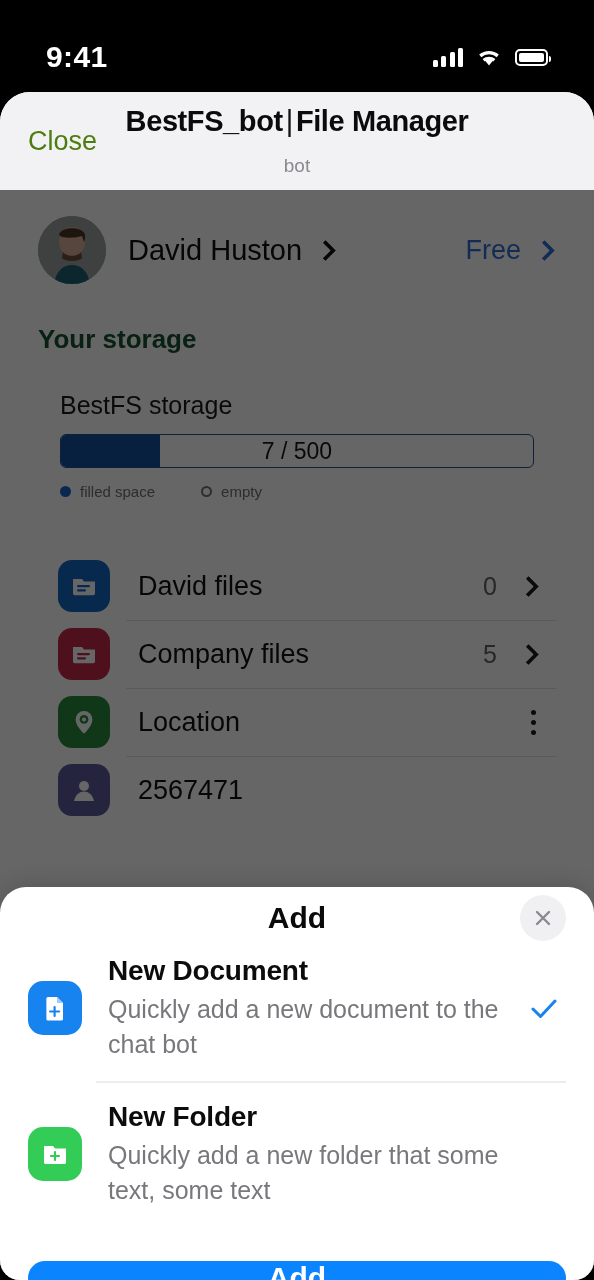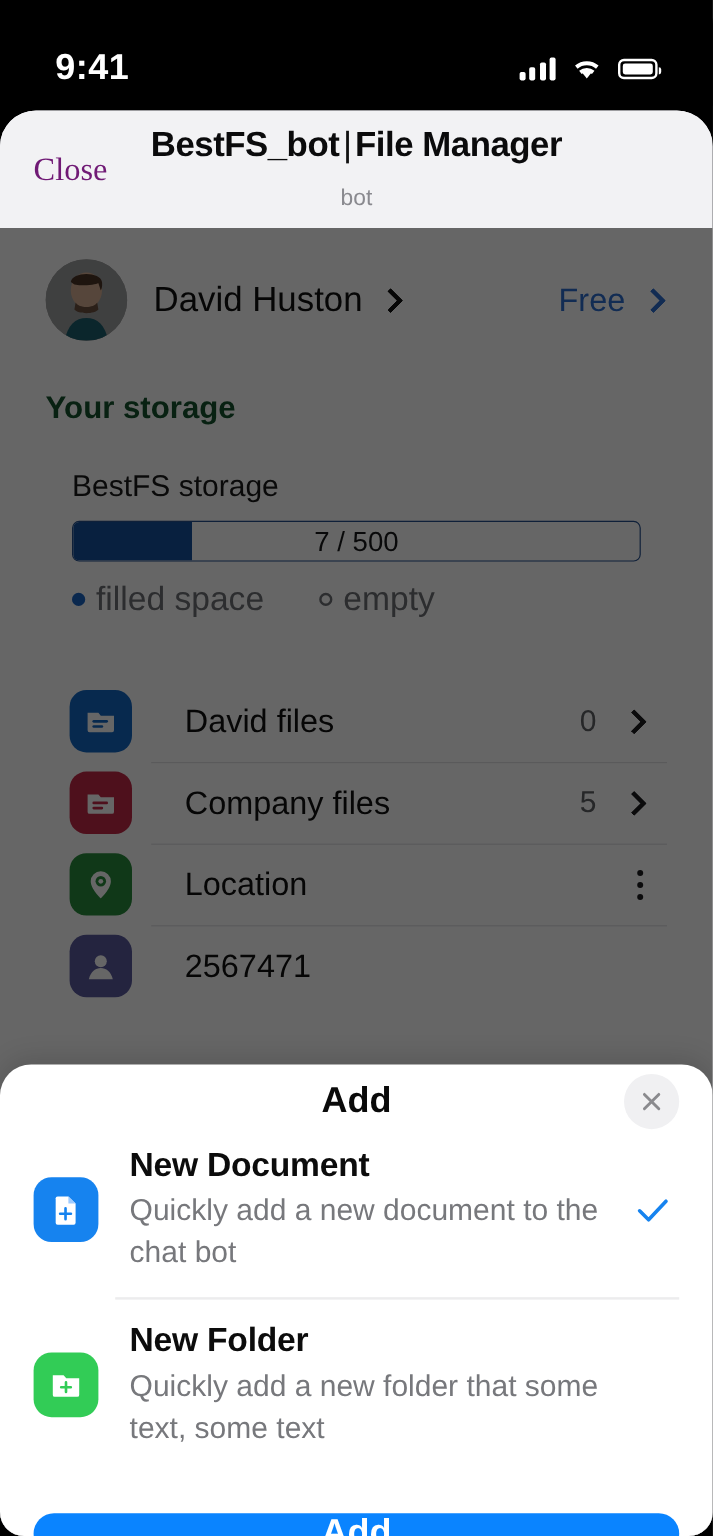--- a/index.html
+++ b/index.html
@@ -53,22 +53,22 @@
     z-index:5;
   }
 
   
   #bot-header {
     height:98px; background:#f2f2f4;
     display:flex; align-items:center; position:relative;
     padding:0 22px;
   }
   #close-button {
-    color:#701a75; font-size:27px; background:none; border:none;
-    font-family:Liberation Serif, serif; cursor:pointer; padding:0 6px; z-index:2;
+    color:#4d7c0f; font-size:27px; background:none; border:none;
+    font-family:Liberation Sans, sans-serif; cursor:pointer; padding:0 6px; z-index:2;
   }
   #header-titles {
     position:absolute; left:0; right:0; top:0; bottom:0;
     display:flex; flex-direction:column; align-items:center; justify-content:center;
     gap:17px; pointer-events:none;
   }
   #header-title {
     font-size:29px; font-weight:700; color:#0b0b0c;
     letter-spacing:-.4px; white-space:nowrap;
   }
@@ -132,21 +132,21 @@
   #storage-fill {
     position:absolute; left:0; top:0; bottom:0; background:#14519e;
     border-radius:4px 0 0 4px;
   }
   #storage-value {
     position:absolute; inset:0; display:flex; align-items:center; justify-content:center;
     font-size:23px; color:#17181a;
   }
   #storage-legend {
     display:flex; align-items:center; gap:46px; margin-top:15px;
-    font-size:28px; color:#6f7176;
+    font-size:15px; color:#6f7176;
   }
   .legend-item { display:flex; align-items:center; gap:9px; }
   .dot-filled { width:11px; height:11px; border-radius:50%; background:#1b64c4; }
   .dot-empty  { width:11px; height:11px; border-radius:50%; border:2px solid #6f7176; }
 
   
   #file-list {
     margin:26px 38px 0 38px; background:rgba(255,255,255,.42);
     border-radius:18px; overflow:hidden;
   }
@@ -156,21 +156,21 @@
   }
   .file-row + .file-row::before {
     content:""; position:absolute; left:88px; right:0; top:0;
     height:1px; background:rgba(120,120,128,.22);
   }
   .file-icon {
     width:52px; height:52px; border-radius:14px; flex:none;
     display:flex; align-items:center; justify-content:center;
   }
   .file-icon svg { width:28px; height:28px; display:block; }
-  .file-label { font-size:27px; color:#111; margin-left:44px; }
+  .file-label { font-size:27px; color:#111; margin-left:28px; }
   .file-count { margin-left:auto; font-size:25px; color:#5f6165; }
   .file-chevron { color:#1d1d1f; margin-left:24px; }
   .kebab { margin-left:auto; display:flex; flex-direction:column; gap:5px; }
   .kebab i { width:5px; height:5px; border-radius:50%; background:#1d1d1f; display:block; }
 
   
   #sheet {
     position:absolute; left:0; right:0; bottom:0; top:795px;
     background:#fff; border-radius:26px 26px 0 0; z-index:30;
     box-shadow:0 -4px 22px rgba(0,0,0,.14);

